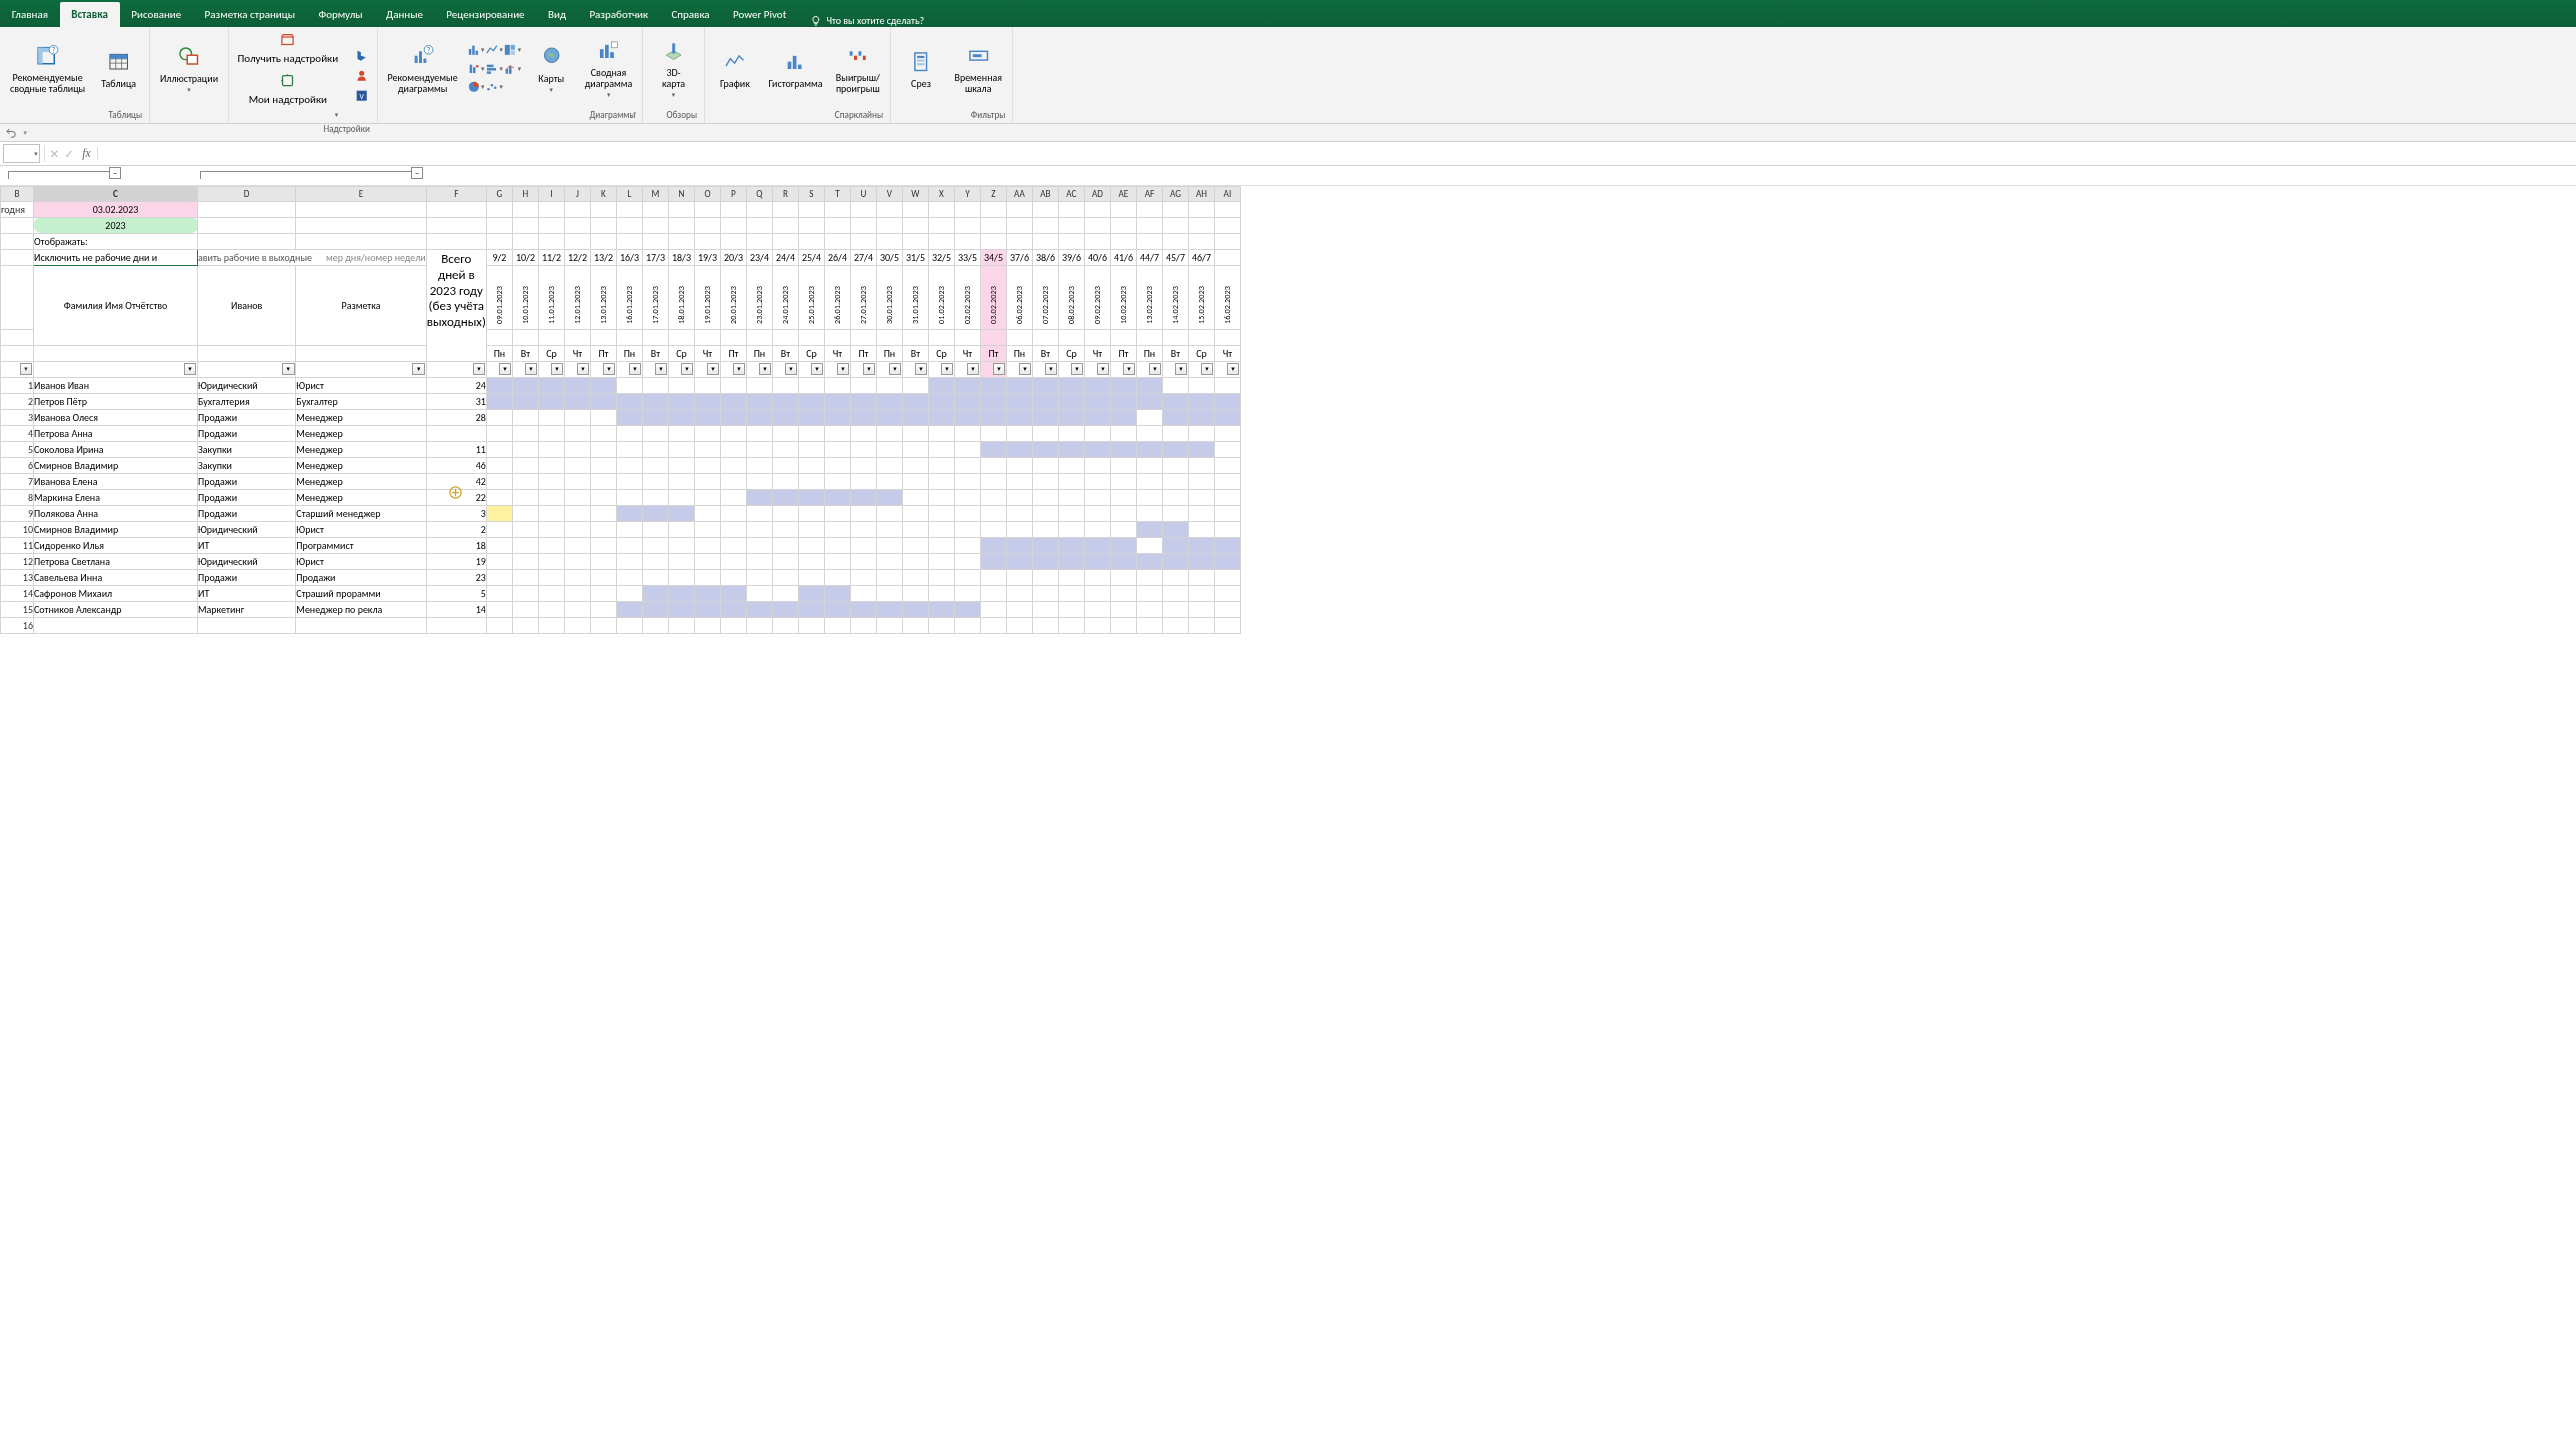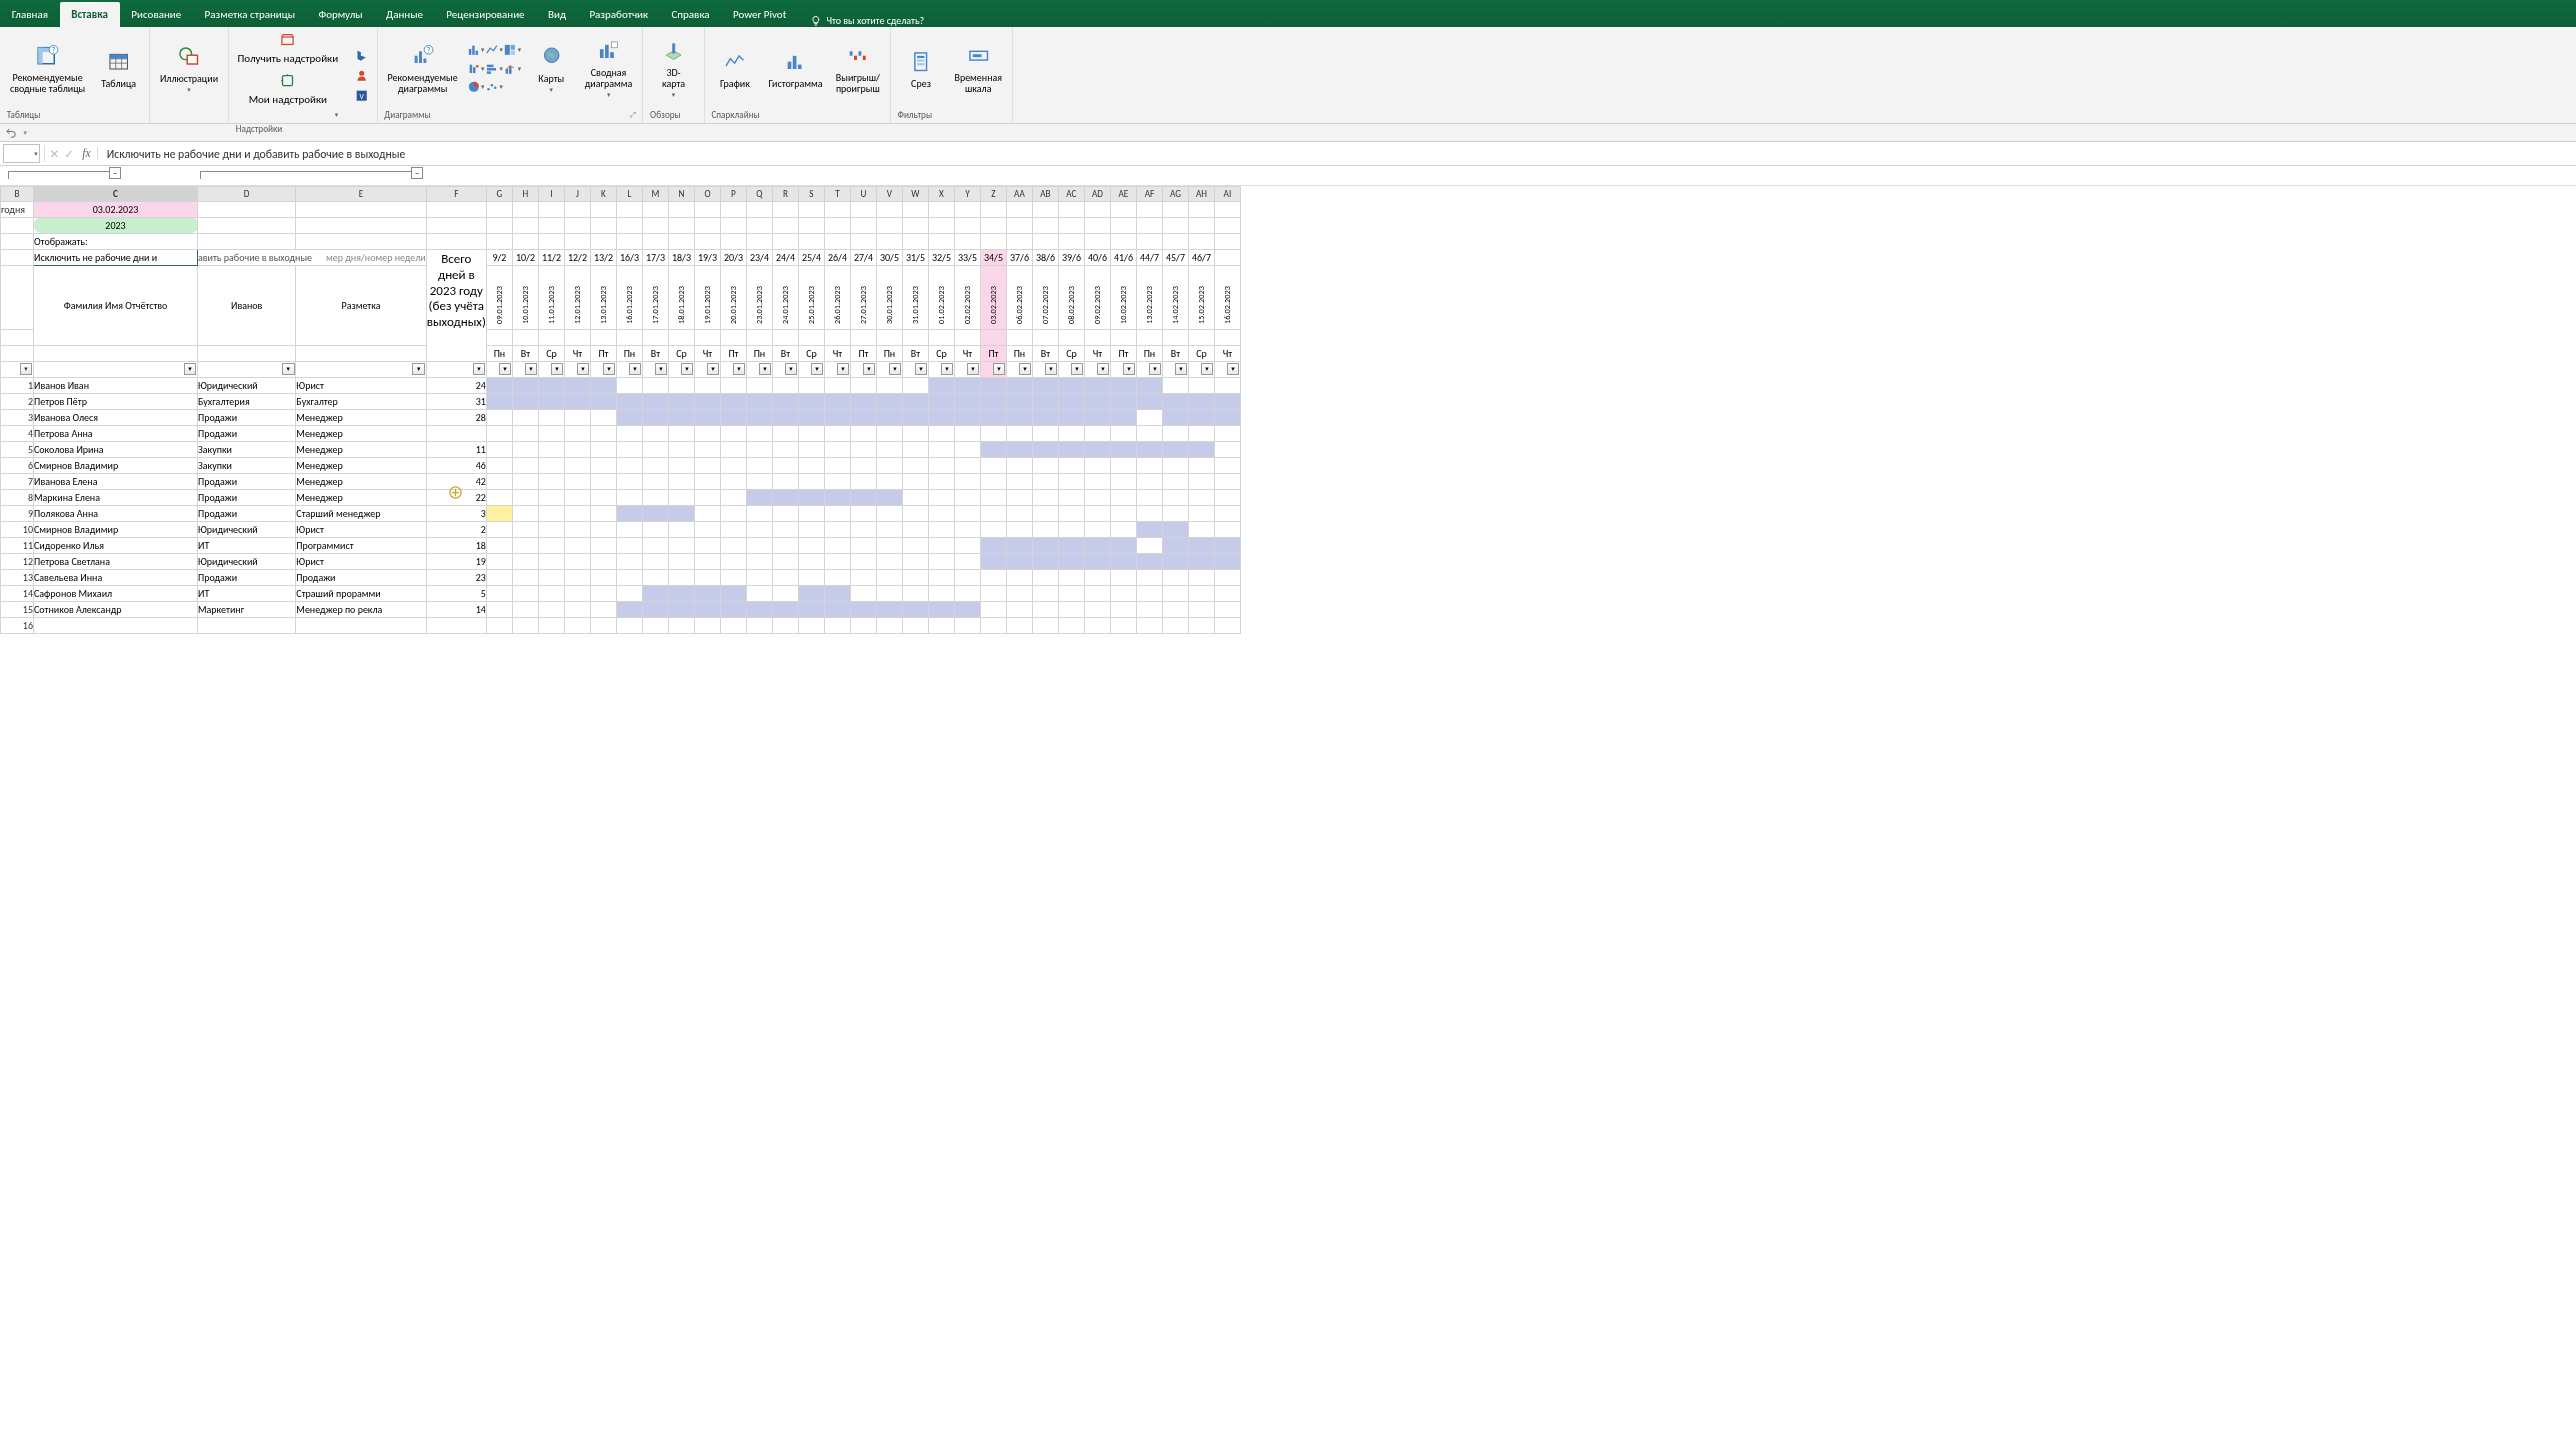--- a/index.html
+++ b/index.html
@@ -9,21 +9,21 @@
 .ribbon-tabs { display: flex; background: linear-gradient(#0e6b3f,#0d5e37); height: 27px; align-items: flex-end; padding-left: 0; }
 .rt-tab { padding: 5.8px 11.7px; color: #fff; font-size: 11px; cursor: pointer; }
 .rt-tab.active { background: #f3f3f3; color: #0d5e37; font-weight: 600; border-radius: 1.7px 1.7px 0 0; }
 .rt-tell { display: flex; align-items: center; gap: 5px; color: #fff; padding: 0 11.7px; }
 .rt-tell svg { width: 11.7px; height: 11.7px; stroke: #fff; }
 
 
 .ribbon { display: flex; background: #f3f3f3; border-bottom: 0.8px solid #d0d0d0; height: 97px; }
 .rgroup { display: flex; flex-direction: column; border-right: 0.8px solid #e0e0e0; padding: 3.3px 6.7px 1.7px; }
 .rgroup-content { flex: 1; display: flex; align-items: center; gap: 6.7px; }
-.rgroup-label { text-align: left; font-size: 9.2px; color: #5a5a5a; padding: 1.7px 0; position: relative; }
+.rgroup-label { text-align: right; font-size: 9.2px; color: #5a5a5a; padding: 1.7px 0; position: relative; }
 .rgroup-label .launcher { position: absolute; right: 0; bottom: 1.7px; font-size: 7.5px; color: #7a7a7a; cursor: pointer; }
 .btn-v { display: flex; flex-direction: column; align-items: center; gap: 2.5px; padding: 1.7px 3.3px; cursor: pointer; text-align: center; font-size: 10px; line-height: 1.15; min-width: 47px; }
 .btn-v .caret { font-size: 6.7px; color: #666; }
 .btn-row { display: flex; flex-direction: column; gap: 5px; }
 .btn-h { display: flex; align-items: center; gap: 5px; font-size: 11px; cursor: pointer; padding: 1.7px; flex-direction: column; }
 .btn-h .caret { font-size: 6.7px; color: #666; margin-left: auto; }
 .small-icon-col { display: flex; flex-direction: column; gap: 3.3px; }
 .small-icon { width: 16.7px; height: 16.7px; display: flex; align-items: center; justify-content: center; cursor: pointer; font-size: 6.7px; color: #666; }
 .small-icon .iw { display: flex; align-items: center; gap: 1.7px;}
 
@@ -395,21 +395,20 @@
 <div class="formula-bar">
   <div class="namebox">
       <span class="dd">▾</span>
     </div>
   <div style="width:0.8px;height:16.7px;background:#ddd"></div>
   <div class="fx-btns">
     <span style="color:#bbb">✕</span>
     <span style="color:#bbb">✓</span>
   </div>
   <div class="fx-label">fx</div>
-  <div class="fx-input">Исключить не рабочие дни и добавить рабочие в выходные</div>
 </div>
 
 <div class="outline">
   <div class="outline-seg" style="left:8.3px;width:105px"></div>
   <div class="outline-btn" style="left:109px">−</div>
   <div class="outline-seg" style="left:200px;width:215px"></div>
   <div class="outline-btn" style="left:411px">−</div>
 </div>
 
 <div class="grid-wrap">

